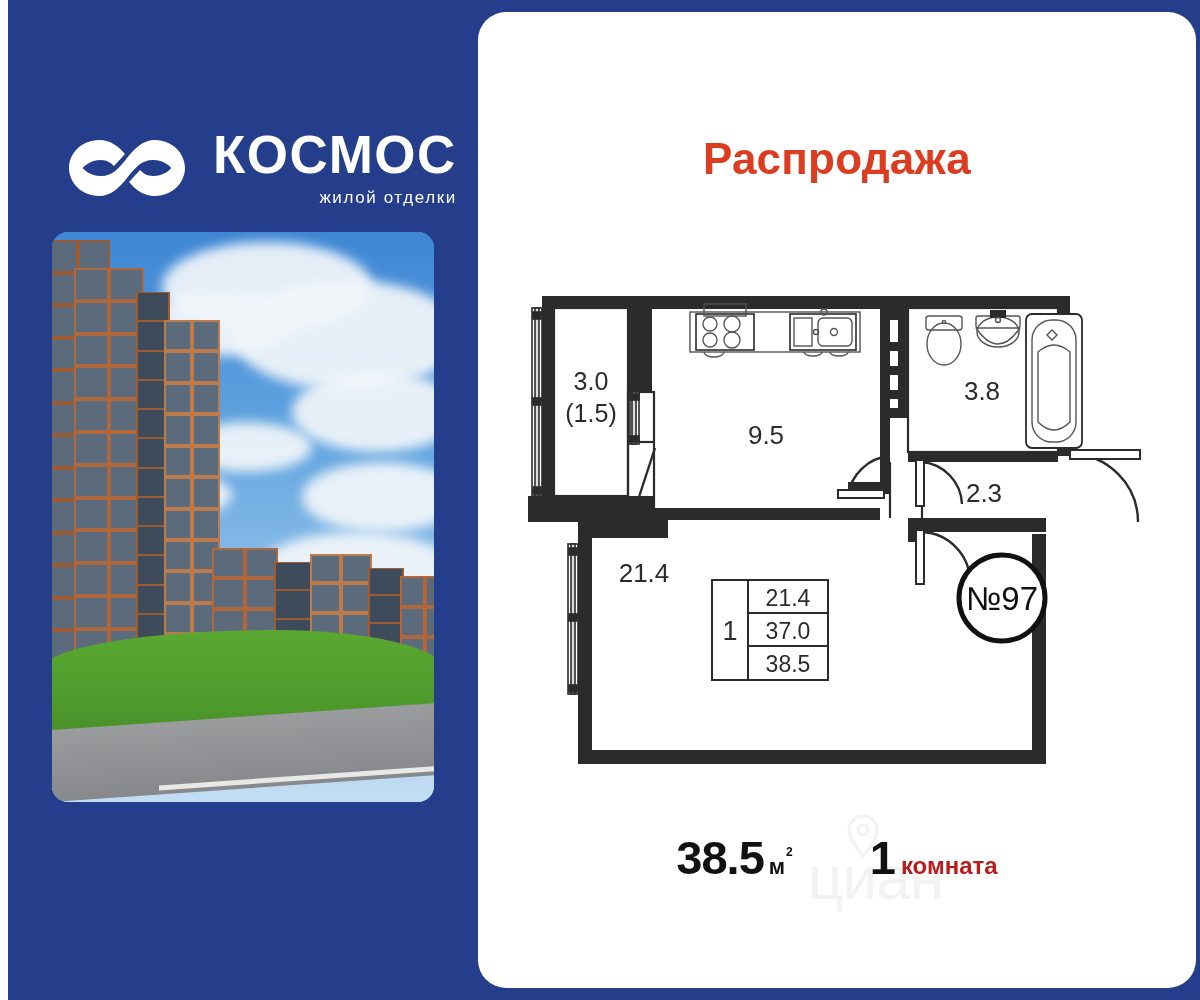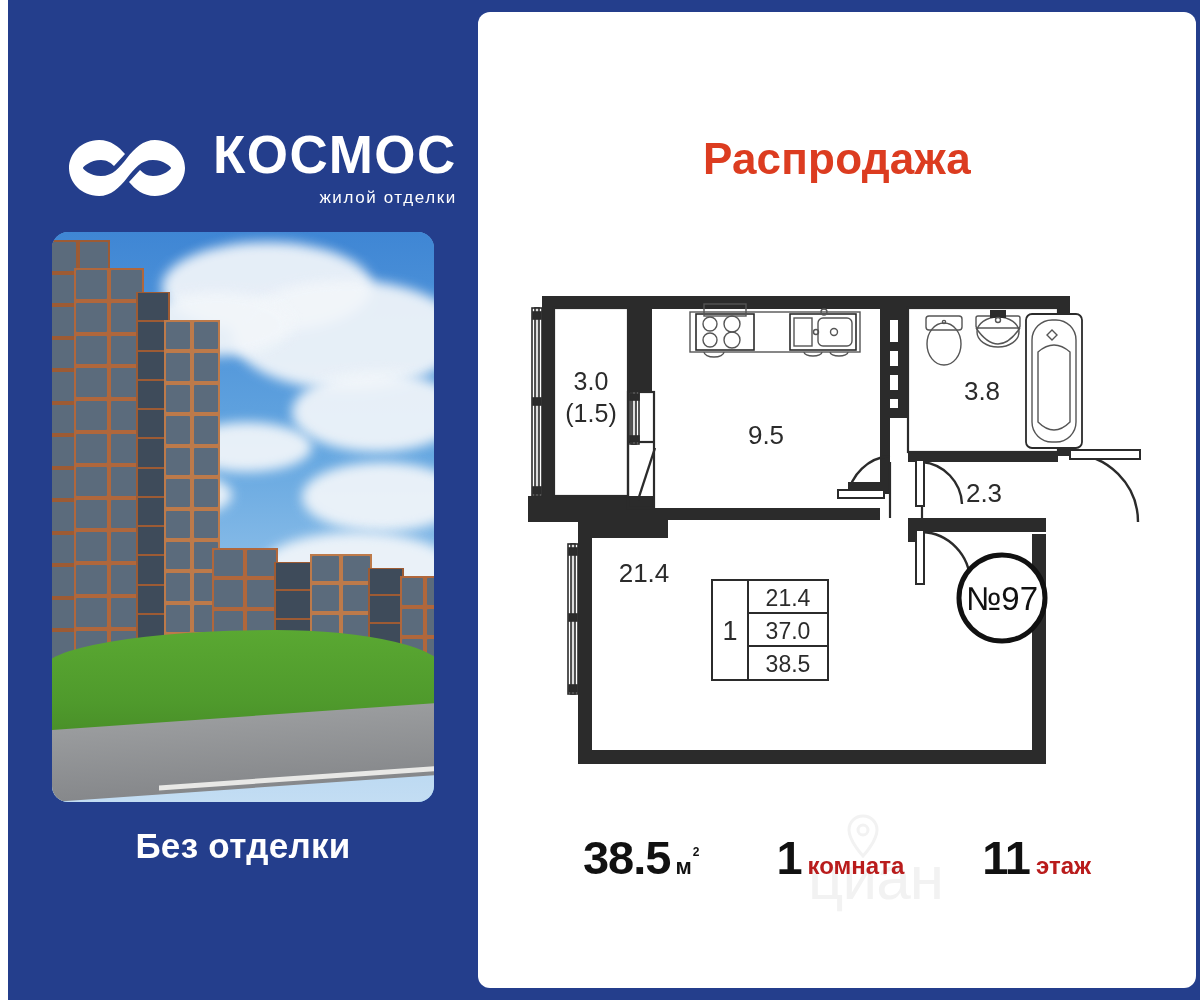--- a/index.html
+++ b/index.html
@@ -147,21 +147,21 @@
     font-weight: bold;
     letter-spacing: .3px;
   }
 
   
   .card {
     position: absolute;
     left: 470px; top: 12px;
     width: 718px; height: 976px;
     background: #ffffff;
-    border-radius: 12px;
+    border-radius: 28px;
   }
 
   .headline {
     position: absolute;
     left: 0; right: 0; top: 120px;
     text-align: center;
     color: #DC3C20;
     font-size: 44px;
     font-weight: bold;
     line-height: 1.22;
@@ -483,21 +483,20 @@
             <i></i>
             <i></i>
         </div>
       </div>
 
       <div class="lawn"></div>
       <div class="road"></div>
       <div class="road-line"></div>
     </div>
 
-    <div class="photo-caption">Без отделки</div>
   </div>
 
   <div class="card">
 
     <div class="headline">
       <div>Распродажа</div>
     </div>
 
     <div class="plan">
       <svg width="640" height="500" viewBox="0 0 640 500">
@@ -677,20 +676,16 @@
       <div class="stat">
         <span class="stat-big">38.5</span>
         <span class="stat-unit-sq"><span>м</span><sup>2</sup></span>
       </div>
 
       <div class="stat">
         <span class="stat-big">1</span>
         <span class="stat-small">комната</span>
       </div>
 
-      <div class="stat">
-        <span class="stat-big">11</span>
-        <span class="stat-small">этаж</span>
-      </div>
     </div>
 
   </div>
 </div>
 
 </body></html>

